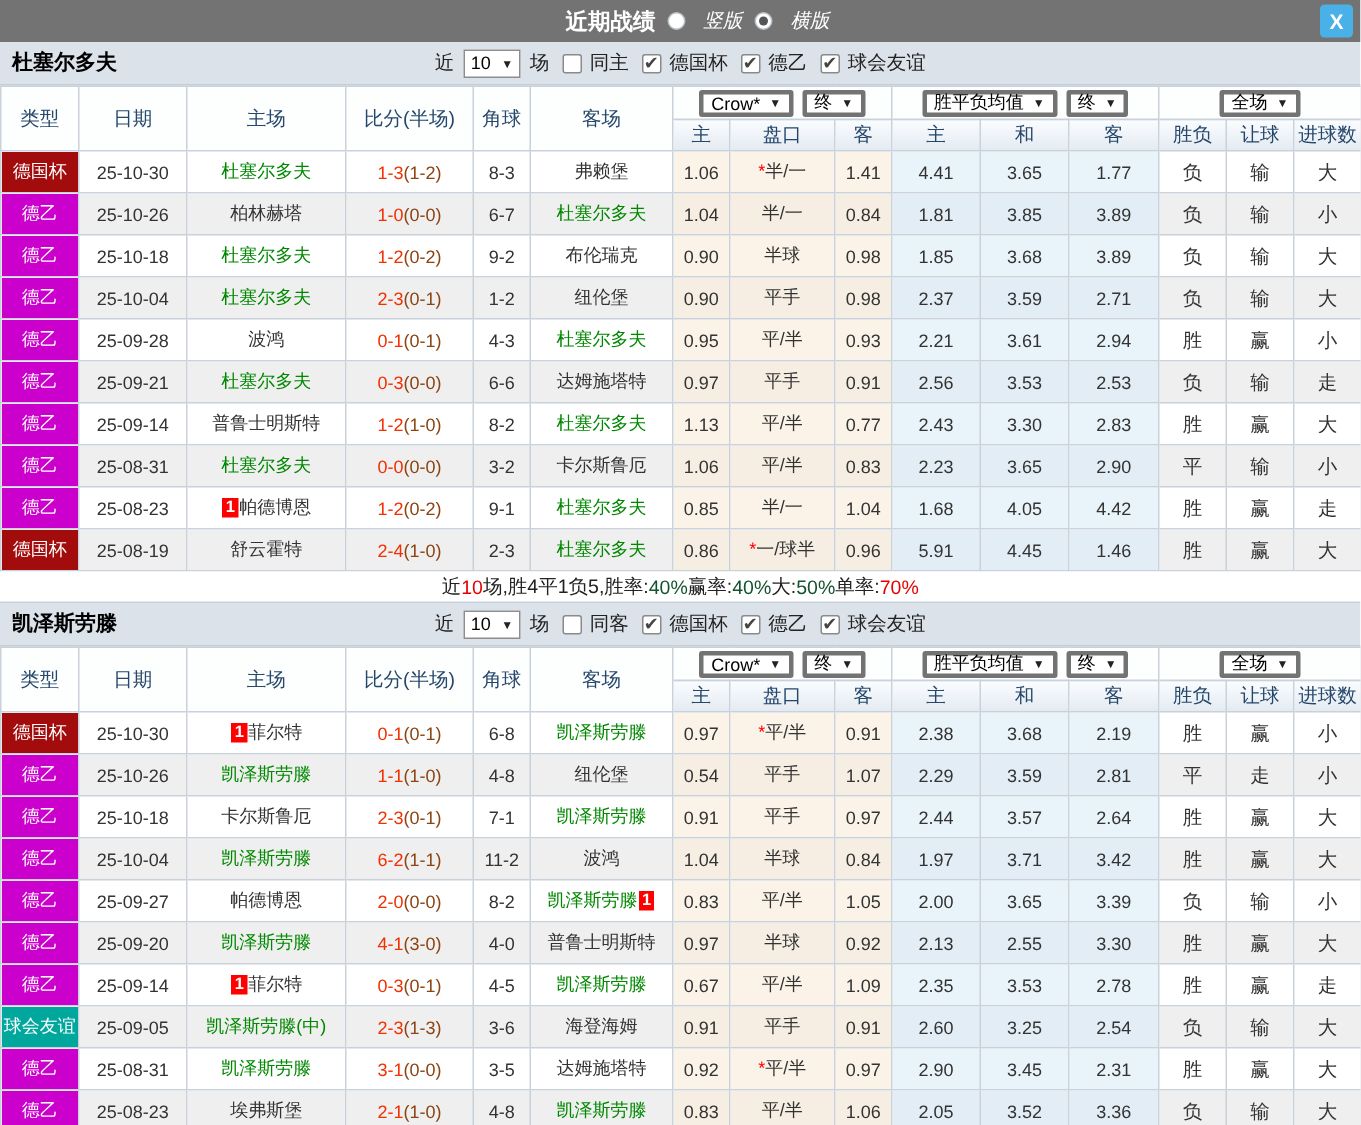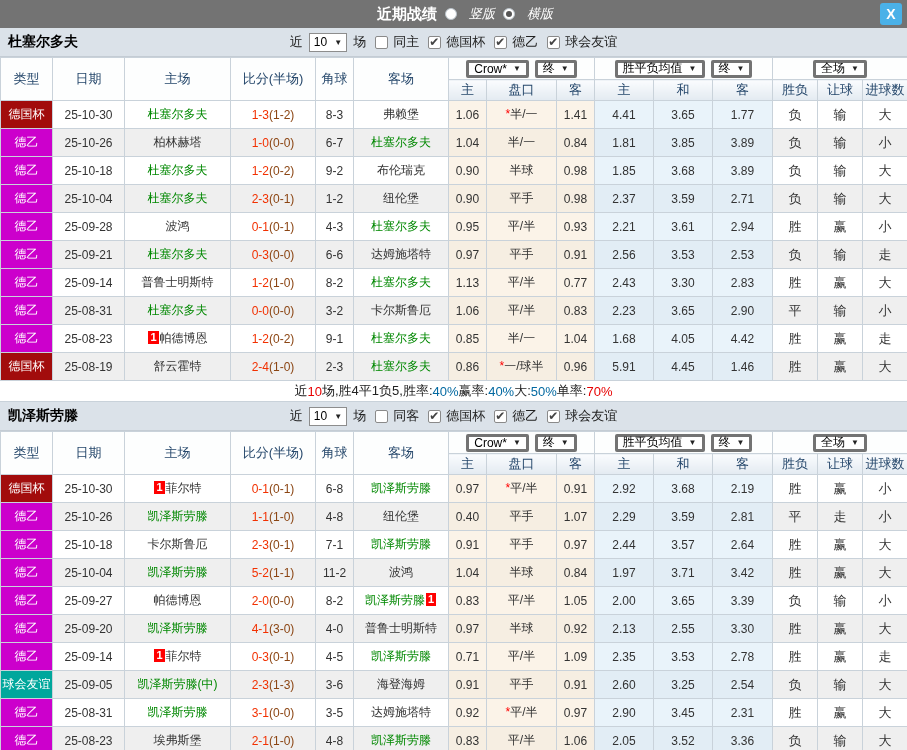--- a/index.html
+++ b/index.html
@@ -85,21 +85,21 @@
   .fr-r { color:#dd0000; }
   .fr-g { color:#008800; }
   .fr-b { color:#1515dd; }
   
   .summary {
     height:21px; background:#fff; border-bottom:1px solid #c9d2da;
     display:flex; align-items:center; justify-content:center; font-size:13px; color:#222;
   }
   .sum-k { color:#222; }
   .sum-r { color:#e80000; }
-  .sum-b { color:#0369a1; }
+  .sum-b { color:#14532d; }
 </style>
 </head>
 <body>
 
 <div class="titlebar">
   <span class="ttl">近期战绩</span>
   <span class="radio-wrap">
     <span class="radio"></span>
     <span>竖版</span>
   </span>
@@ -468,35 +468,35 @@
         <tr>
           <td class="c-type cup">德国杯</td>
           <td class="c-plain">25-10-30</td>
           <td class="c-plain"><span class="badge">1</span><span class="tnorm">菲尔特</span></td>
           <td class="c-plain"><span class="sc">0-1</span><span class="hf">(0-1)</span></td>
           <td class="c-plain">6-8</td>
           <td class="c-plain"><span class="tgreen">凯泽斯劳滕</span></td>
           <td class="c-odds">0.97</td>
           <td class="c-odds"><span class="star">*</span><span>平/半</span></td>
           <td class="c-odds">0.91</td>
-          <td class="c-avg">2.92</td>
+          <td class="c-avg">2.38</td>
           <td class="c-avg">3.68</td>
           <td class="c-avg">2.19</td>
           <td class="c-plain res fr-r">胜</td>
           <td class="c-plain res fr-r">赢</td>
           <td class="c-plain res fr-g">小</td>
         </tr>
         <tr class="alt">
           <td class="c-type lg">德乙</td>
           <td class="c-plain">25-10-26</td>
           <td class="c-plain"><span class="tgreen">凯泽斯劳滕</span></td>
           <td class="c-plain"><span class="sc">1-1</span><span class="hf">(1-0)</span></td>
           <td class="c-plain">4-8</td>
           <td class="c-plain"><span class="tnorm">纽伦堡</span></td>
-          <td class="c-odds">0.40</td>
+          <td class="c-odds">0.54</td>
           <td class="c-odds"><span>平手</span></td>
           <td class="c-odds">1.07</td>
           <td class="c-avg">2.29</td>
           <td class="c-avg">3.59</td>
           <td class="c-avg">2.81</td>
           <td class="c-plain res fr-b">平</td>
           <td class="c-plain res fr-b">走</td>
           <td class="c-plain res fr-g">小</td>
         </tr>
         <tr>
@@ -513,21 +513,21 @@
           <td class="c-avg">3.57</td>
           <td class="c-avg">2.64</td>
           <td class="c-plain res fr-r">胜</td>
           <td class="c-plain res fr-r">赢</td>
           <td class="c-plain res fr-r">大</td>
         </tr>
         <tr class="alt">
           <td class="c-type lg">德乙</td>
           <td class="c-plain">25-10-04</td>
           <td class="c-plain"><span class="tgreen">凯泽斯劳滕</span></td>
-          <td class="c-plain"><span class="sc">5-2</span><span class="hf">(1-1)</span></td>
+          <td class="c-plain"><span class="sc">6-2</span><span class="hf">(1-1)</span></td>
           <td class="c-plain">11-2</td>
           <td class="c-plain"><span class="tnorm">波鸿</span></td>
           <td class="c-odds">1.04</td>
           <td class="c-odds"><span>半球</span></td>
           <td class="c-odds">0.84</td>
           <td class="c-avg">1.97</td>
           <td class="c-avg">3.71</td>
           <td class="c-avg">3.42</td>
           <td class="c-plain res fr-r">胜</td>
           <td class="c-plain res fr-r">赢</td>
@@ -567,21 +567,21 @@
           <td class="c-plain res fr-r">赢</td>
           <td class="c-plain res fr-r">大</td>
         </tr>
         <tr>
           <td class="c-type lg">德乙</td>
           <td class="c-plain">25-09-14</td>
           <td class="c-plain"><span class="badge">1</span><span class="tnorm">菲尔特</span></td>
           <td class="c-plain"><span class="sc">0-3</span><span class="hf">(0-1)</span></td>
           <td class="c-plain">4-5</td>
           <td class="c-plain"><span class="tgreen">凯泽斯劳滕</span></td>
-          <td class="c-odds">0.71</td>
+          <td class="c-odds">0.67</td>
           <td class="c-odds"><span>平/半</span></td>
           <td class="c-odds">1.09</td>
           <td class="c-avg">2.35</td>
           <td class="c-avg">3.53</td>
           <td class="c-avg">2.78</td>
           <td class="c-plain res fr-r">胜</td>
           <td class="c-plain res fr-r">赢</td>
           <td class="c-plain res fr-b">走</td>
         </tr>
         <tr class="alt">

